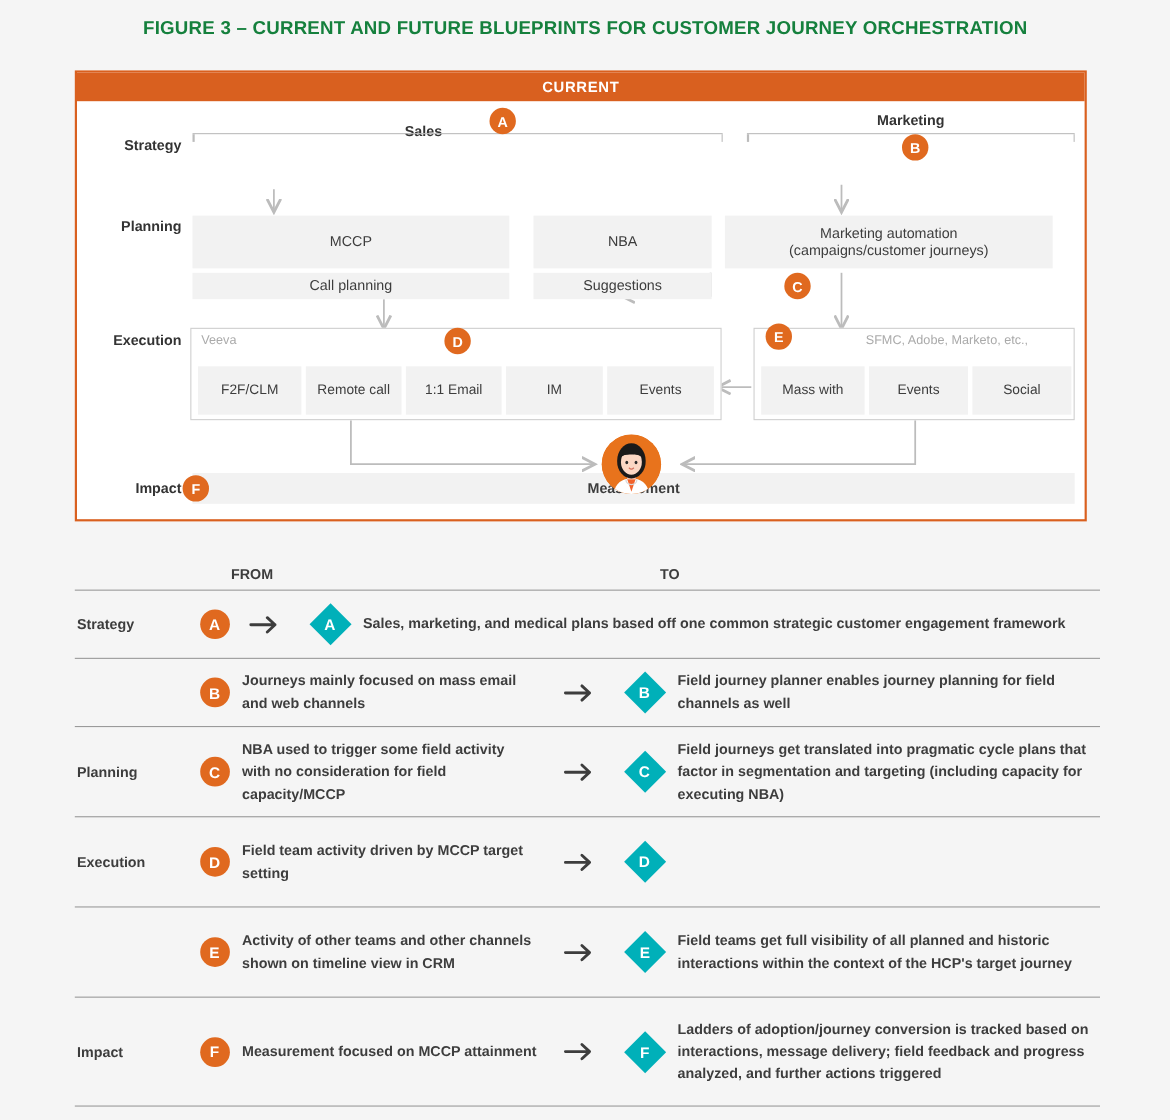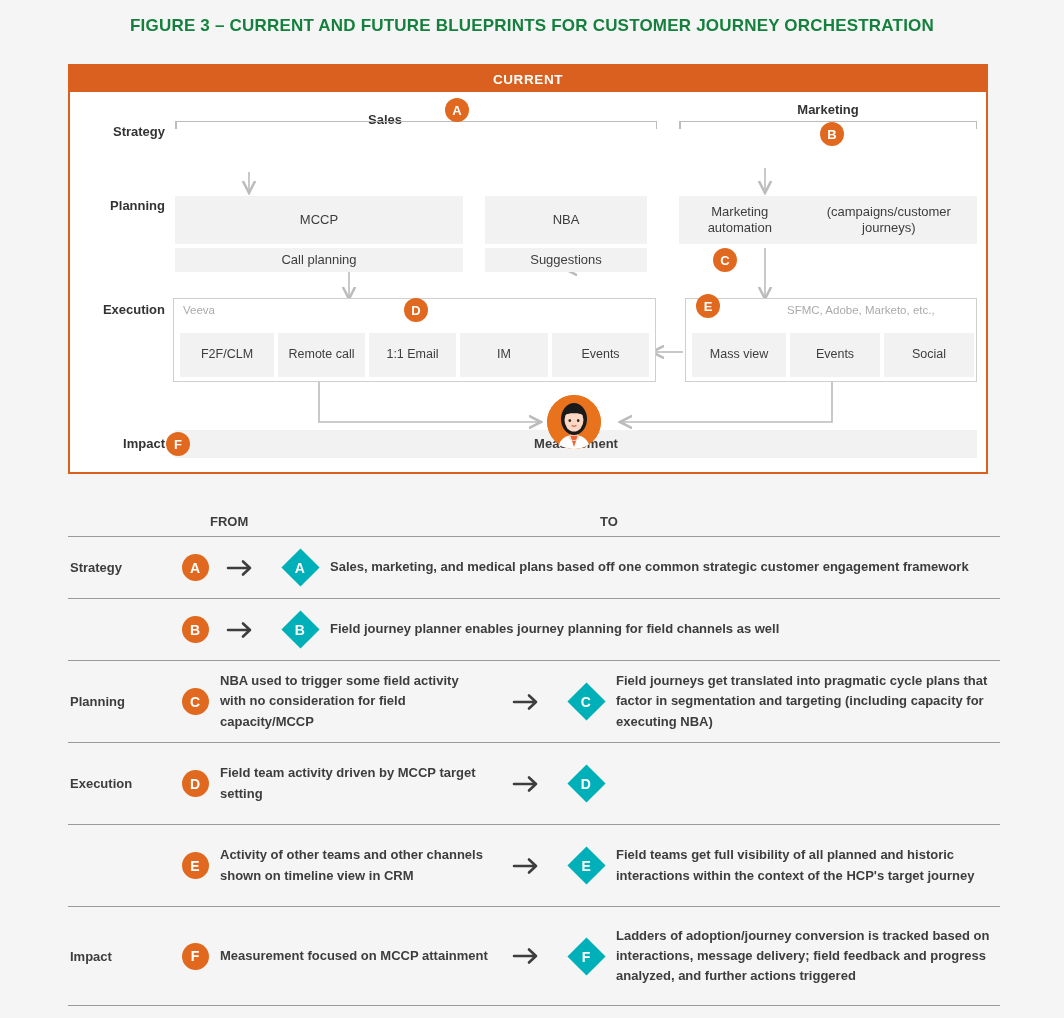--- a/index.html
+++ b/index.html
@@ -182,41 +182,41 @@
     <div class="rowlabel" style="left:9px; top:210px;">Execution</div>
     <div class="rowlabel" style="left:9px; top:344px;">Impact</div>
 
 
     <div class="blk" style="left:105px; top:104px; width:288px; height:48px;">MCCP</div>
     <div class="blk" style="left:415px; top:104px; width:162px; height:48px;">NBA</div>
 
     <div class="blk" style="left:105px; top:156px; width:288px; height:24px;">Call planning</div>
     <div class="blk" style="left:415px; top:156px; width:162px; height:24px;">Suggestions</div>
 
-    <div class="blk" style="left:609px; top:104px; width:298px; height:48px; flex-direction:row;">
+    <div class="blk" style="left:589px; top:104px; width:298px; height:48px; flex-direction:column;">
       <span>Marketing automation</span>
       <span>(campaigns/customer journeys)</span>
     </div>
     <div class="badge" style="left:643px; top:156px;">C</div>
 
     <div class="outline" style="left:103px; top:206px; width:483px; height:84px;"></div>
     <div class="outline-cap" style="left:113px; top:212px;">Veeva</div>
     <div class="badge" style="left:334px; top:206px;">D</div>
 
     <div class="blk small" style="left:110px; top:241px; width:94px; height:44px;">F2F/CLM</div>
     <div class="blk small" style="left:208px; top:241px; width:87px; height:44px;">Remote call</div>
     <div class="blk small" style="left:299px; top:241px; width:87px; height:44px;">1:1 Email</div>
     <div class="blk small" style="left:390px; top:241px; width:88px; height:44px;">IM</div>
     <div class="blk small" style="left:482px; top:241px; width:97px; height:44px;">Events</div>
 
     <div class="outline" style="left:615px; top:206px; width:292px; height:84px;"></div>
     <div class="outline-cap" style="left:717px; top:212px;">SFMC, Adobe, Marketo, etc.,</div>
     <div class="badge" style="left:626px; top:202px;">E</div>
 
-    <div class="blk small" style="left:622px; top:241px; width:94px; height:44px;">Mass view</div>
+    <div class="blk small" style="left:622px; top:241px; width:94px; height:44px;">Mass with</div>
     <div class="blk small" style="left:720px; top:241px; width:90px; height:44px;">Events</div>
     <div class="blk small" style="left:814px; top:241px; width:90px; height:44px;">Social</div>
 
     <div class="avatar" style="left: 477px; top: 303px;">
       <svg viewBox="0 0 54 54" width="54" height="54">
         <circle cx="27" cy="27" r="27" fill="#e8731c"></circle>
 
         <path d="M11,54 C12,44 19,40 27,40 C35,40 42,44 43,54 Z" fill="#ffffff"></path>
         <path d="M23,40 L27,52 L31,40 Z" fill="#f2622a"></path>
 
@@ -267,20 +267,21 @@
         </div>
     </div>
     <div class="c-to">Sales, marketing, and medical plans based off one common strategic customer engagement framework</div>
   </div>
 
   <div class="trow" style="min-height:62px;">
     <div class="c-stage"></div>
     <div class="c-circle">
       <div class="circ">B</div>
     </div>
+    <div class="c-from">Journeys mainly focused on mass email and web channels</div>
     <div class="c-arrow">
       <svg width="30" height="18" viewBox="0 0 30 18">
           <path d="M2,9 H24 M17,2.5 L24,9 L17,15.5" stroke="#3d3d3d" stroke-width="2.6" fill="none" stroke-linecap="round" stroke-linejoin="round"></path>
         </svg>
     </div>
     <div class="c-dia">
       <div class="dia">
           <span>B</span>
         </div>
     </div>

